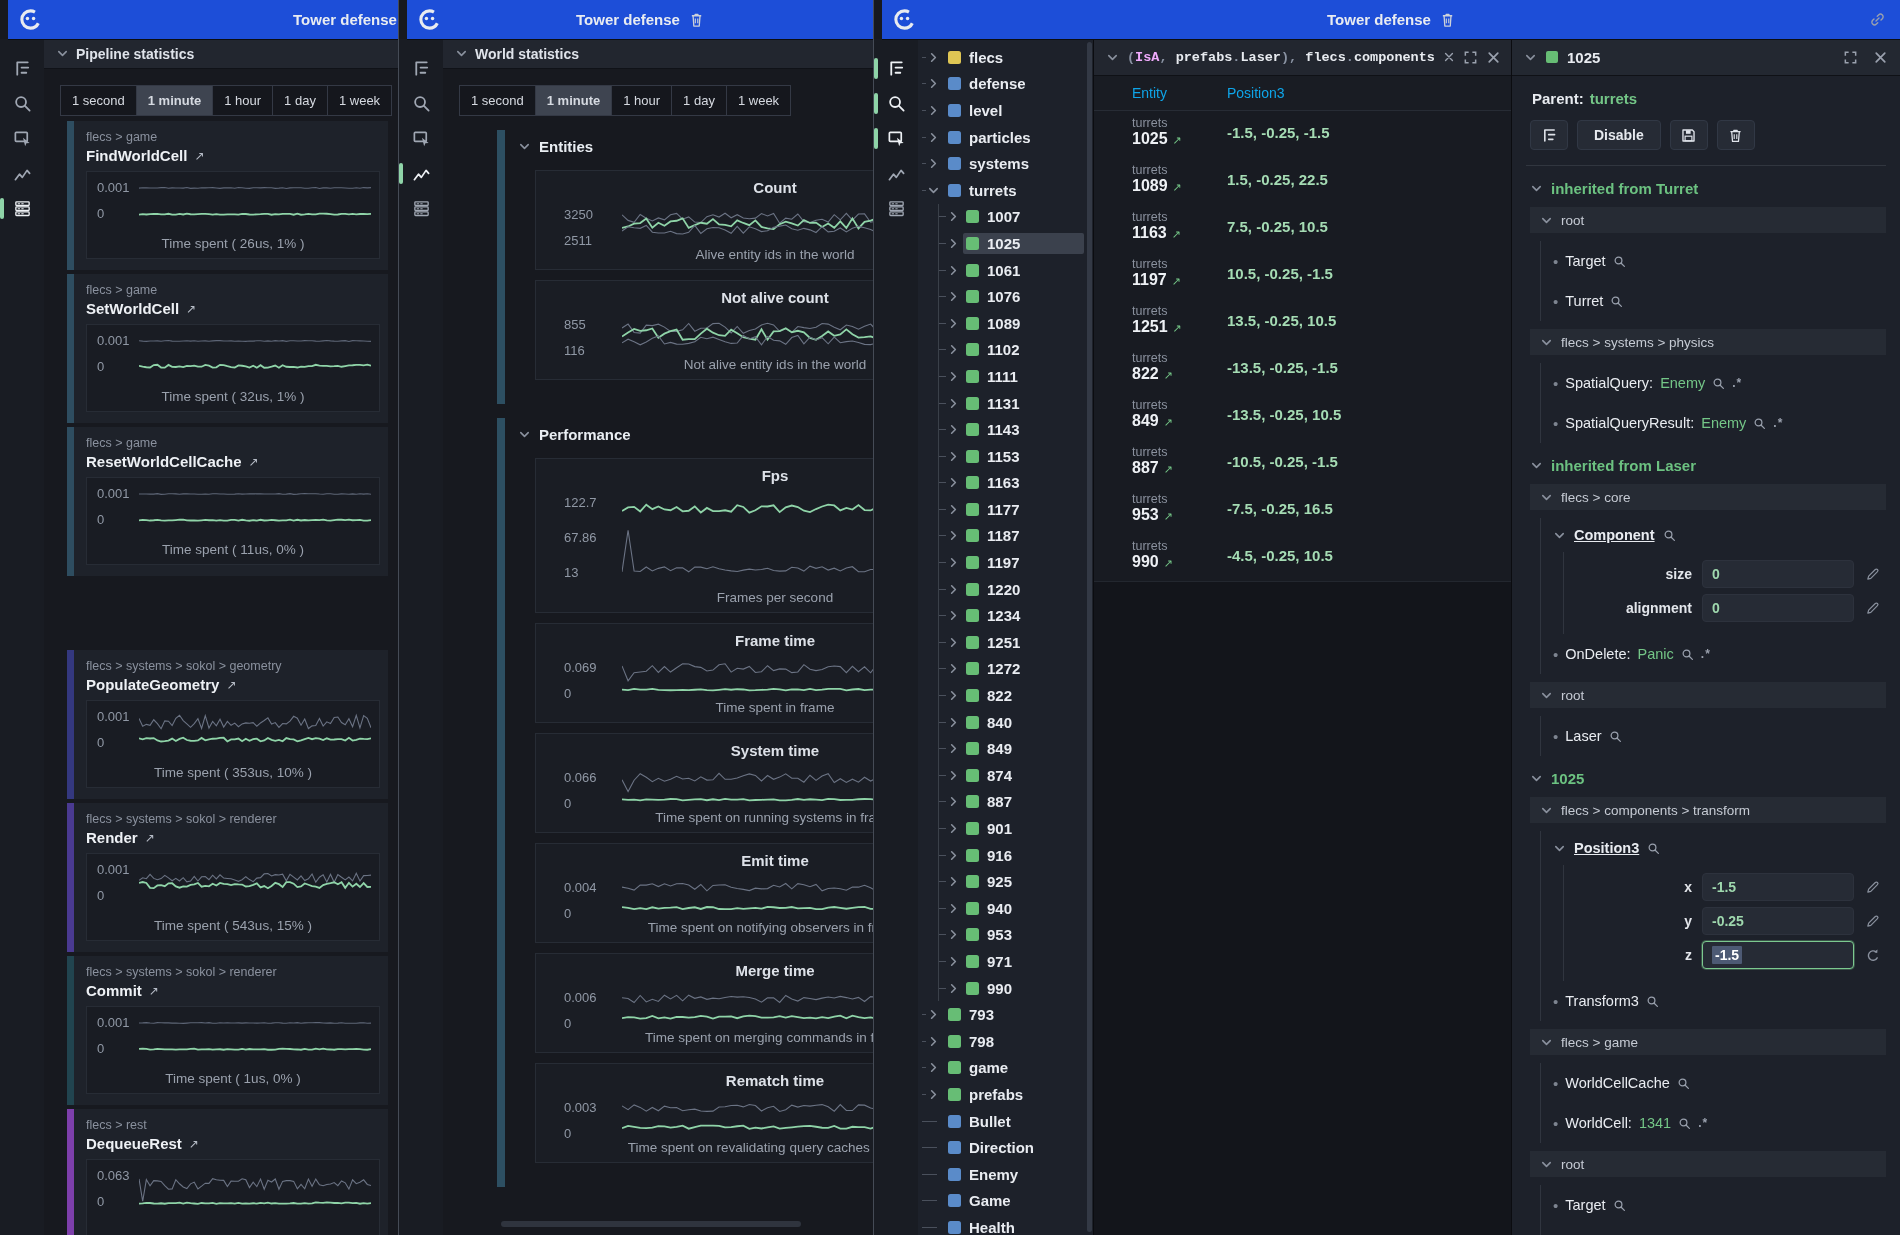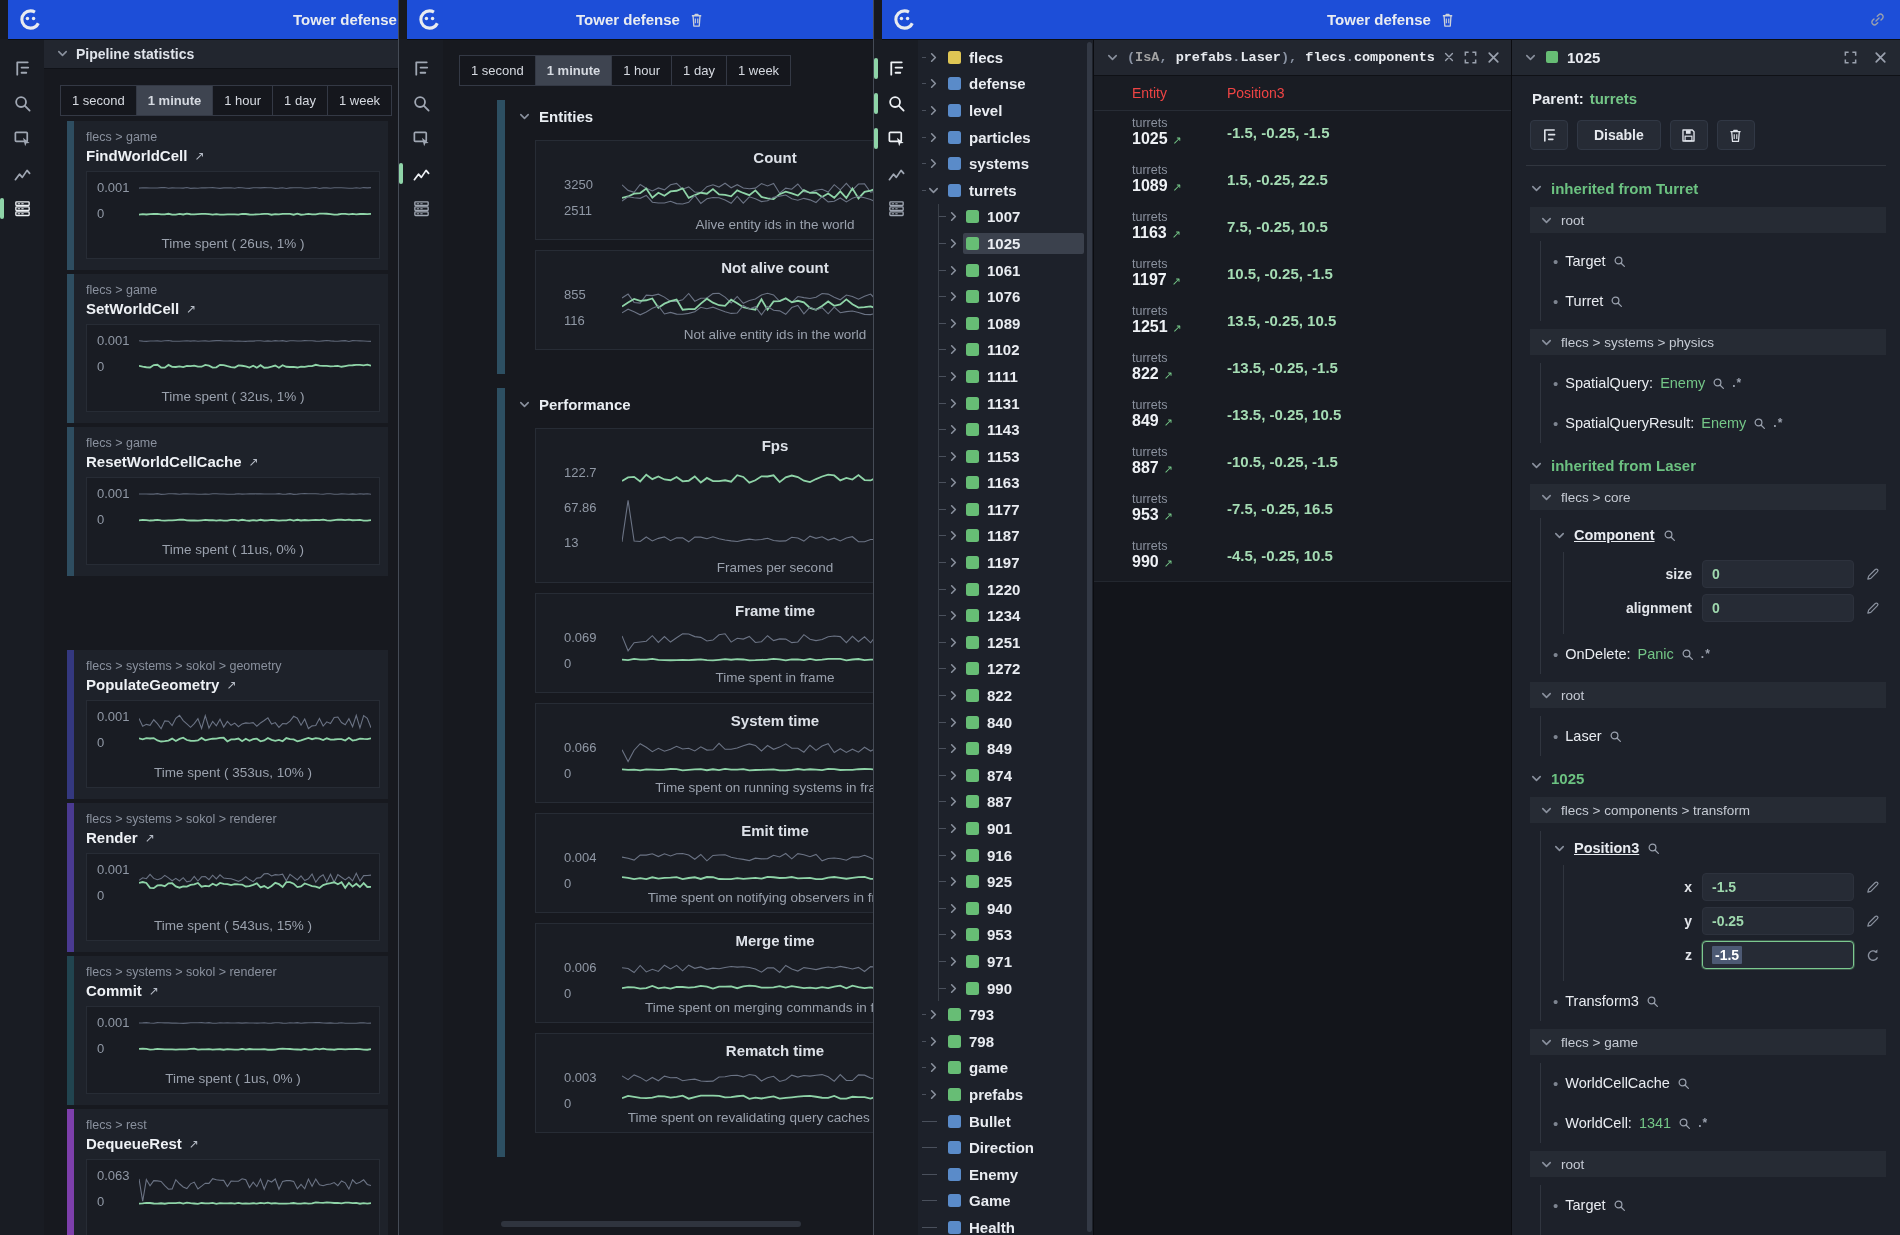--- a/index.html
+++ b/index.html
@@ -66,24 +66,24 @@
   .tchev{width:13px;height:13px;color:#8a919e;flex:none;margin-left:1px;}
   .tbody{display:flex;align-items:center;gap:8px;padding:2px 4px 2px 3px;border-radius:2px;min-width:0;}
   .trow.sel .tbody{background:#3b414d;flex:1;margin-right:9px;}
   .sq{width:13px;height:13px;border-radius:2.5px;flex:none;}
   .tlabel{font-size:15px;font-weight:600;color:#e9ecf1;white-space:nowrap;}
   .vscroll{position:absolute;right:1px;top:3px;bottom:3px;width:5px;background:#333945;border-radius:3px;}
   
   .qpanel{position:absolute;left:219px;top:39px;width:418px;bottom:0;background:#13151b;border-left:1px solid #0b0c10;box-sizing:border-box;}
   .qhead{height:36px;background:#22262f;border-bottom:1px solid #0f1116;display:flex;align-items:center;padding:0 10px 0 12px;gap:8px;}
   .qtext{font-family:"Liberation Mono",monospace;font-size:13.5px;font-weight:700;white-space:nowrap;overflow:hidden;flex:1;}
-  .qtext .p{color:#8a93a3;}.qtext .g{color:#a3a3a3;}.qtext .w{color:#e8ebf0;}
+  .qtext .p{color:#8a93a3;}.qtext .g{color:#f0abfc;}.qtext .w{color:#e8ebf0;}
   .qico{width:15px;height:15px;color:#9aa1ae;flex:none;}
   .qico.small{width:12px;height:12px;}
-  .qthead{display:flex;height:34px;align-items:center;background:#191c23;border-bottom:1px solid #272c35;font-size:14px;color:#ef4444;}
+  .qthead{display:flex;height:34px;align-items:center;background:#191c23;border-bottom:1px solid #272c35;font-size:14px;color:#0ea5e9;}
   .qc1{width:95px;padding-left:38px;flex:none;}
   .qrows{background:#181b22;border-bottom:1px solid #23272f;}
   .qrow{position:relative;height:47px;}
   .qgroup{position:absolute;left:38px;top:5px;font-size:12.5px;color:#8a919e;}
   .qid{position:absolute;left:38px;top:19px;font-size:16px;font-weight:700;color:#eef1f5;display:flex;gap:5px;align-items:baseline;}
   .qid .arrow{color:#74c687;font-size:11px;font-weight:400;}
   .qval{position:absolute;left:133px;top:13px;font-size:15px;font-weight:600;color:#a5dcb4;}
   
   .ipanel{position:absolute;left:637px;top:39px;right:0;bottom:0;background:#1d212a;border-left:1px solid #0b0c10;overflow:hidden;}
   .ihead{height:36px;background:#232831;border-bottom:1px solid #0f1116;display:flex;align-items:center;gap:9px;padding:0 12px;}
@@ -365,20 +365,28 @@
                 <rect x="3" y="3" width="14" height="3.8" rx="0.8"></rect>
                 <rect x="3" y="8.3" width="14" height="3.8" rx="0.8"></rect>
                 <rect x="3" y="13.6" width="14" height="3.8" rx="0.8"></rect>
                 <path d="M5 4.9h2.4M8.8 4.9h2.4M5 10.2h2.4M8.8 10.2h2.4M5 15.5h2.4M8.8 15.5h2.4" stroke-width="1.1"></path>
               </g>
             </svg>
           </span>
         </div>
       </div>
     <div class="panel">
+      <div class="phead">
+          <span class="chev">
+            <svg viewBox="0 0 14 14">
+              <path d="M3 5l4 4 4-4" fill="none" stroke="currentColor" stroke-width="1.7" stroke-linecap="round" stroke-linejoin="round"></path>
+            </svg>
+          </span>
+          <span>World statistics</span>
+        </div>
       <div class="tabs">
           <div class="tab">1 second</div>
           <div class="tab active">1 minute</div>
           <div class="tab">1 hour</div>
           <div class="tab">1 day</div>
           <div class="tab">1 week</div>
         </div>
       <div id="world-sections">
           <div class="wsect" style="border-left-color:#2d4f62">
             <div class="shead"><span class="chev">

